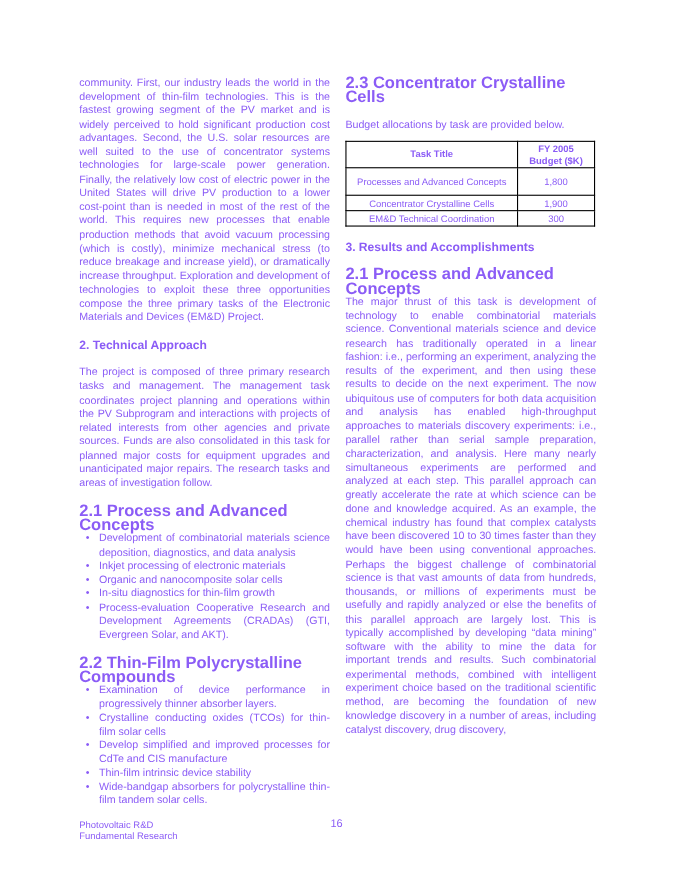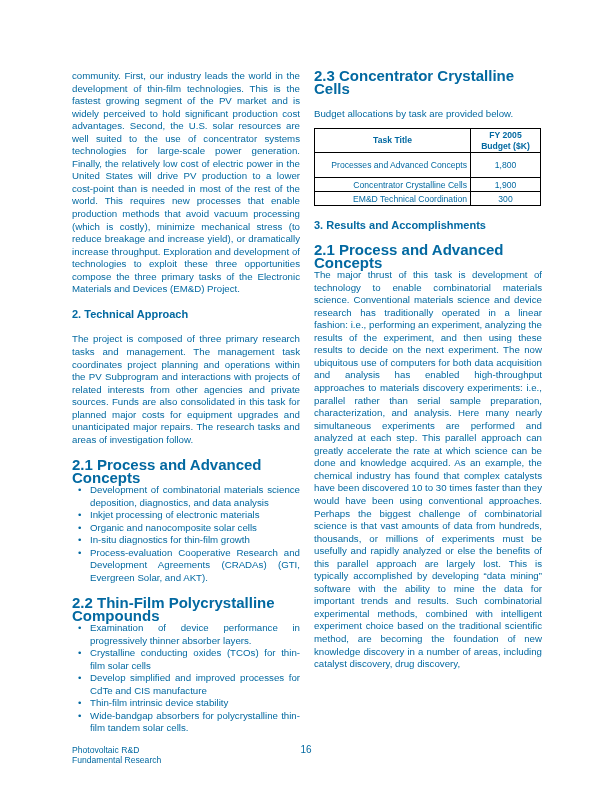--- a/index.html
+++ b/index.html
@@ -6,21 +6,21 @@
     margin: 0;
     padding: 0;
     background: #ffffff;
   }
   .page {
     position: relative;
     width: 612px;
     height: 792px;
     background: #ffffff;
     font-family: "Liberation Sans", sans-serif;
-    color: #0369a1;
+    color: #8b5cf6;
     overflow: hidden;
   }
   .columns {
     position: absolute;
     left: 72px;
     top: 70px;
     width: 468px;
     height: 640px;
   }
   .col {
@@ -87,21 +87,21 @@
     border: 1px solid #000000;
     padding: 1px 3px;
     vertical-align: middle;
     line-height: 10.6px;
   }
   table.budget th {
     text-align: center;
     font-weight: bold;
   }
   table.budget td.task {
-    text-align: right;
+    text-align: center;
   }
   table.budget td.amt {
     text-align: center;
   }
   .col-task { width: 156px; }
   .col-amt  { width: 70px; }
   .row-tall td { height: 22px; }
   .row-short td { height: 11px; }
 
   .footer {

